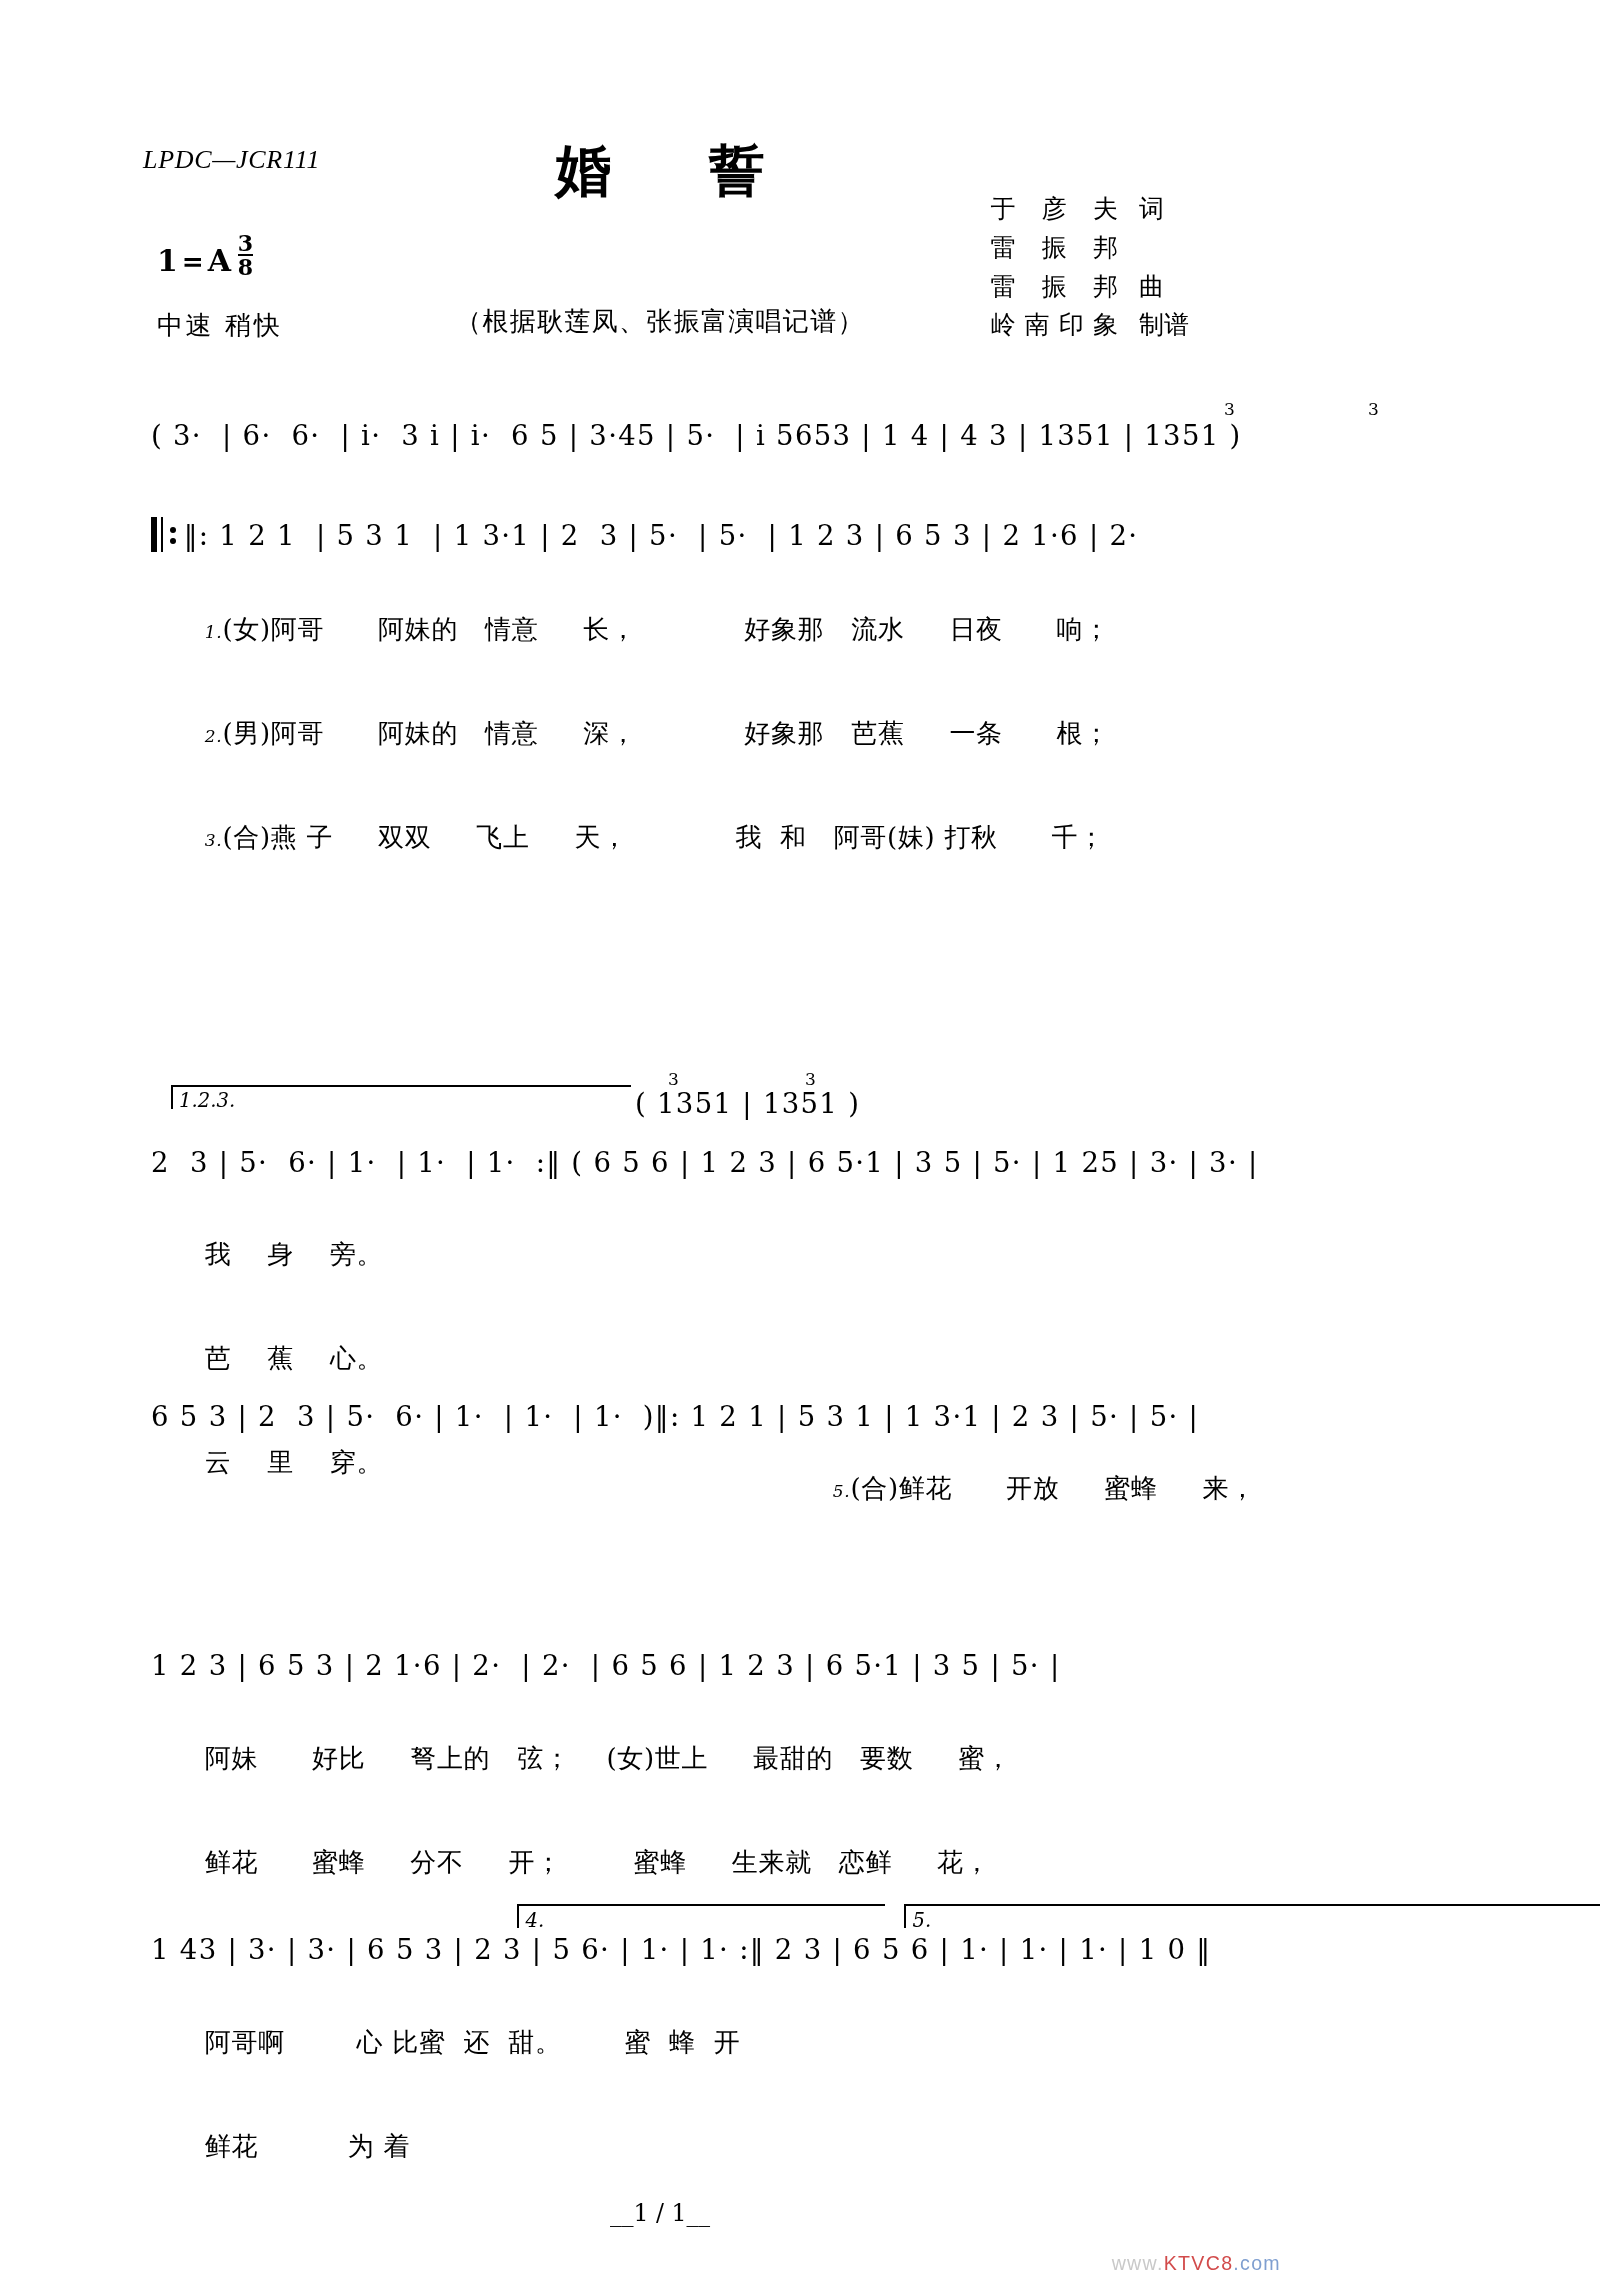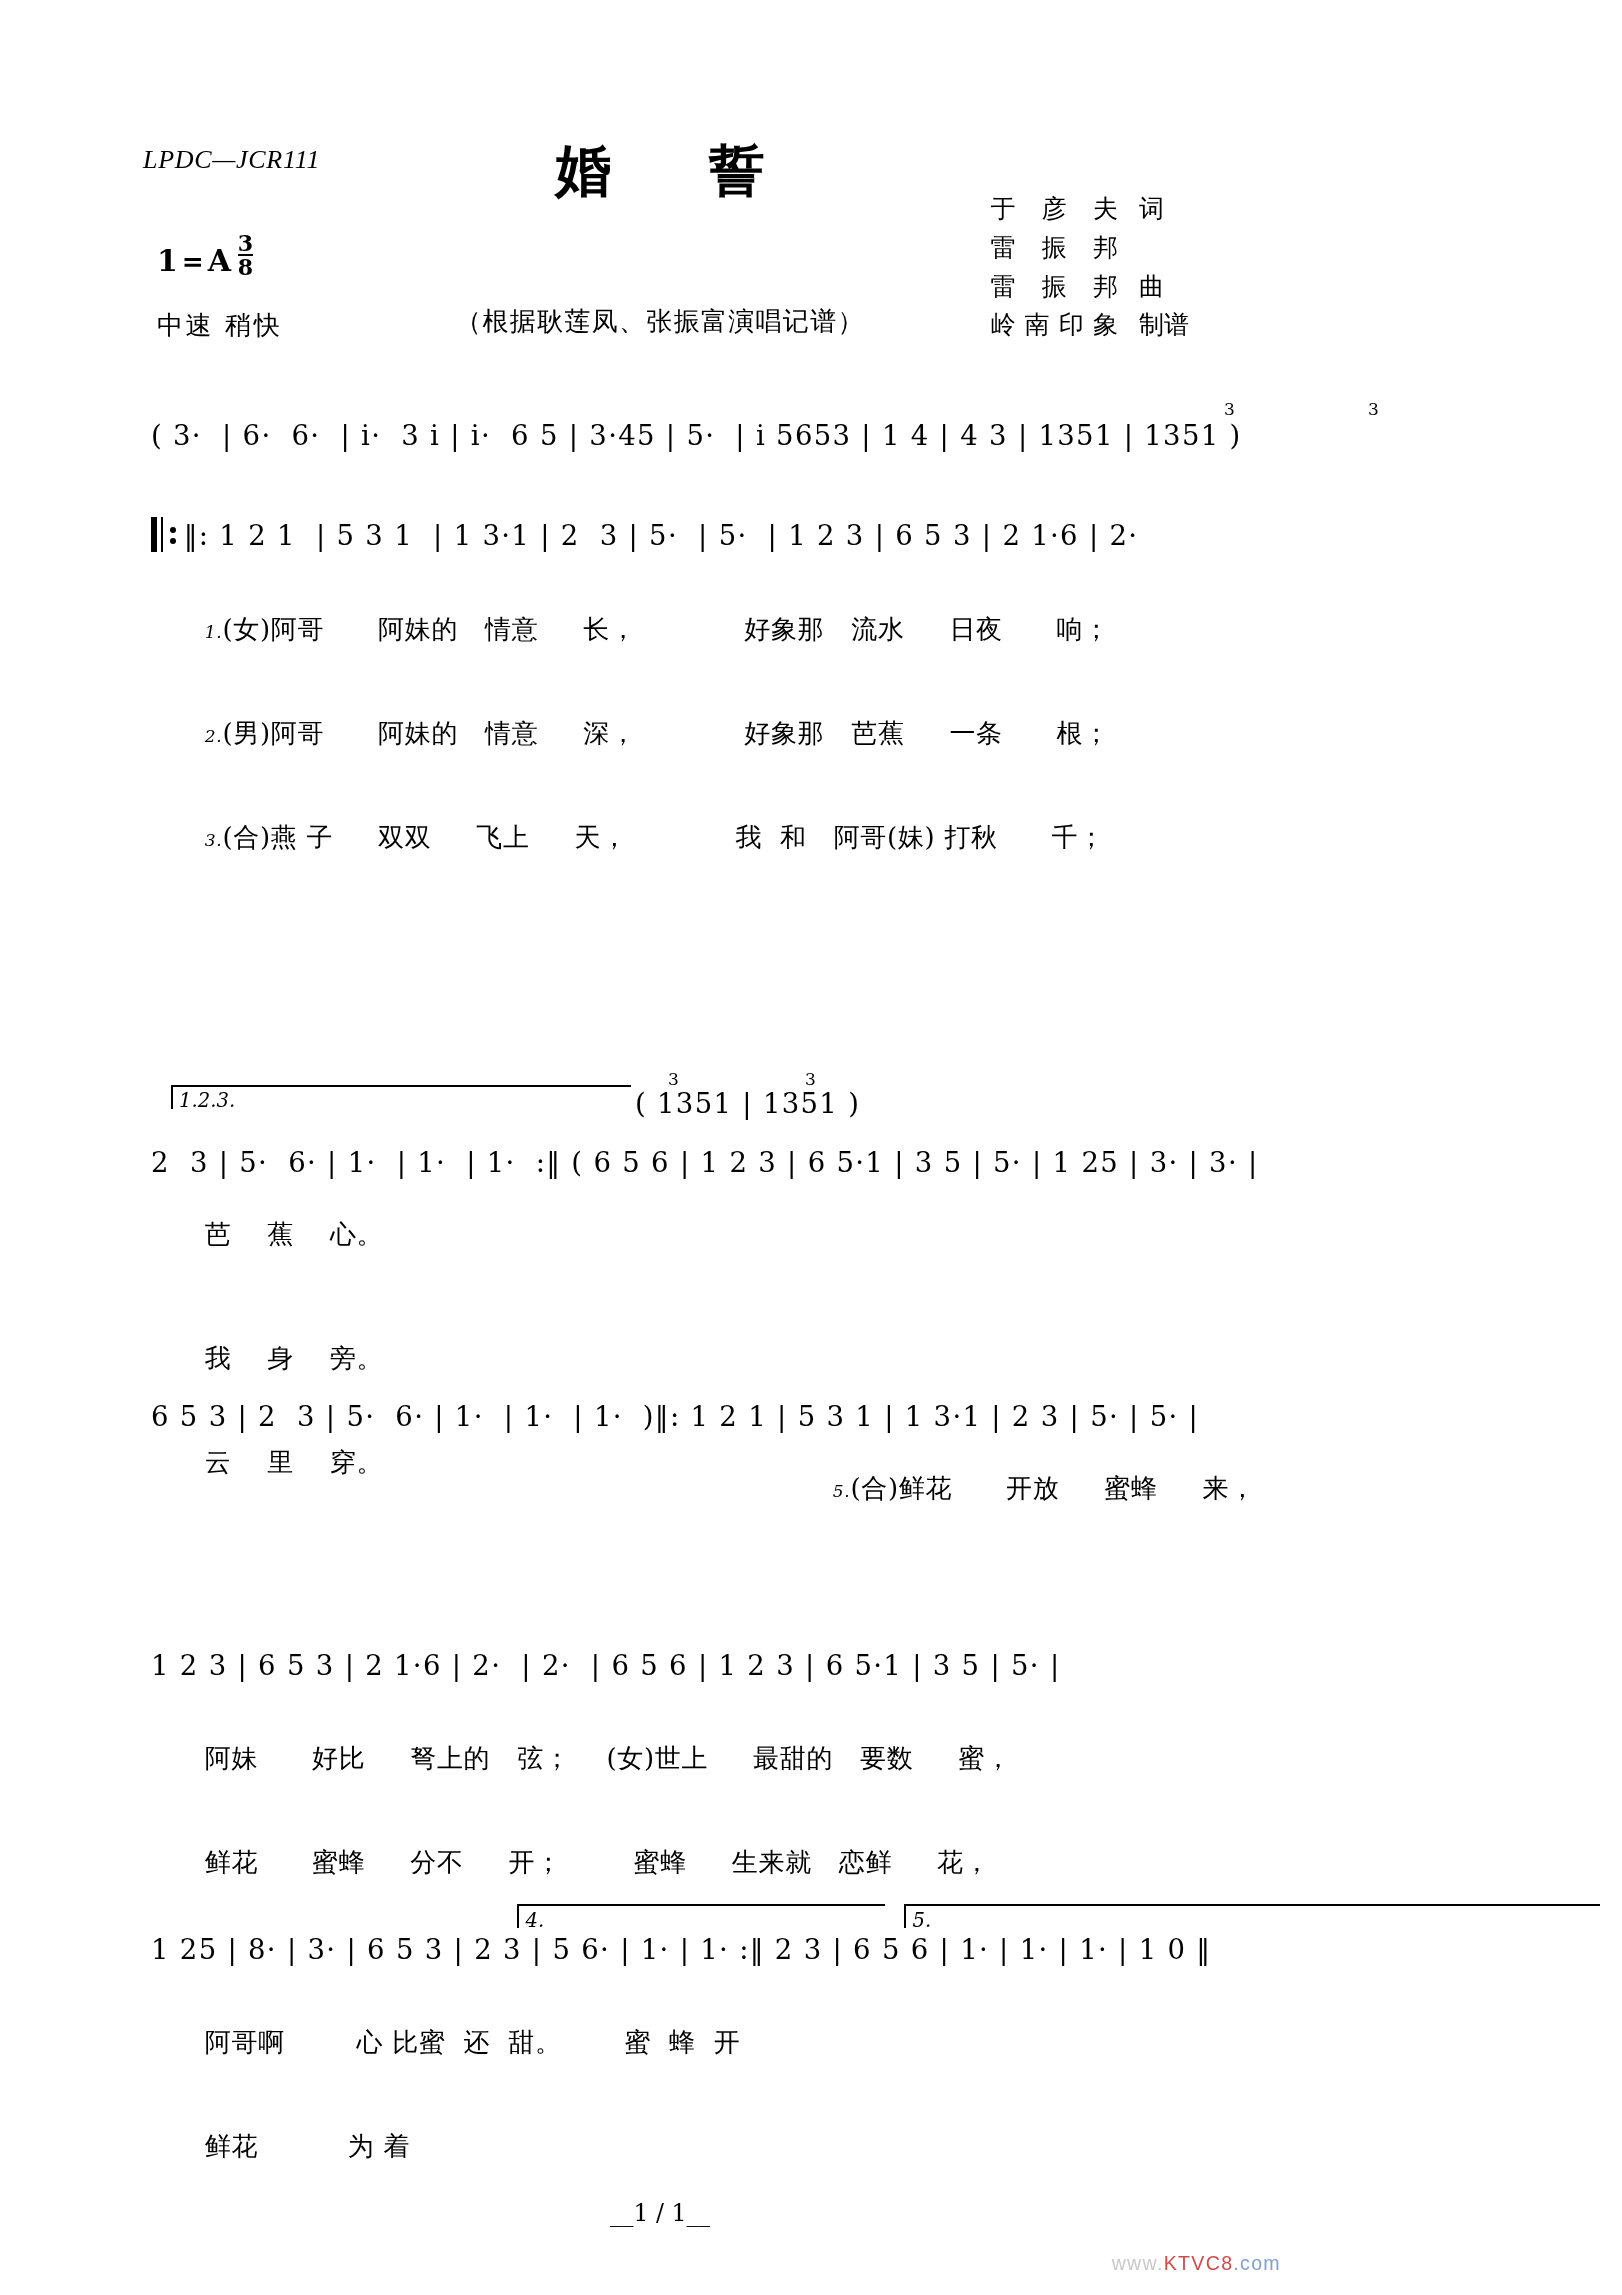--- a/index.html
+++ b/index.html
@@ -266,25 +266,25 @@
   <div class="system" style="top:1073px; left:151px; right:118px;">
     <div style="position:relative; height:79px;">
       <div class="ending" style="left:19.6px; top:11.8px; width:458px;">
         <span>1.2.3.</span>
       </div>
       <div style="position:absolute; left:484px; top:14.4px;" class="notes notes-serif">( 1351 | 1351 )</div>
       <div class="tupletmark" style="left:517px; top:-3.9px;">3</div>
       <div class="tupletmark" style="left:654px; top:-3.9px;">3</div>
     </div>
     <div class="notes notes-serif" style="margin-top:-6.5px;">2  3 | 5·  6· | 1·  | 1·  | 1·  :‖ ( 6 5 6 | 1 2 3 | 6 5·1 | 3 5 | 5· | 1 25 | 3· | 3· |</div>
-    <div class="lyricline" style="margin-top:9.2px;">
-      <span>芭    蕉    心。</span>
-    </div>
     <div class="lyricline" style="margin-top:29px;">
       <span>我    身    旁。</span>
+    </div>
+    <div class="lyricline" style="margin-top:9.2px;">
+      <span>芭    蕉    心。</span>
     </div>
     <div class="lyricline" style="margin-top:9.2px;">
       <span>云    里    穿。</span>
     </div>
   </div>
 
   <div class="system" style="top:1400px; left:151px; right:118px;">
     <div class="notes notes-serif">6 5 3 | 2  3 | 5·  6· | 1·  | 1·  | 1·  )‖: 1 2 1 | 5 3 1 | 1 3·1 | 2 3 | 5· | 5· |</div>
     <div class="lyricline" style="margin-top:9.2px; margin-left:628px;">
       <span class="smallnum">5.</span><span>(合)</span><span>鲜花      开放     蜜蜂     来，</span>
@@ -303,21 +303,21 @@
 
   <div class="system" style="top:1891px; left:151px; right:118px;">
     <div style="position:relative; height:46px;">
       <div class="ending" style="left:366px; top:13px; width:366px;">
         <span>4.</span>
       </div>
       <div class="ending" style="left:753px; top:13px; width:694px;">
         <span>5.</span>
       </div>
     </div>
-    <div class="notes notes-serif" style="margin-top:-3.9px;">1 25 | 8· | 3· | 6 5 3 | 2 3 | 5 6· | 1· | 1· :‖ 2 3 | 6 5 6 | 1· | 1· | 1· | 1 0 ‖</div>
+    <div class="notes notes-serif" style="margin-top:-3.9px;">1 43 | 3· | 3· | 6 5 3 | 2 3 | 5 6· | 1· | 1· :‖ 2 3 | 6 5 6 | 1· | 1· | 1· | 1 0 ‖</div>
     <div class="lyricline" style="margin-top:30px;">
       <span>阿哥啊        心 比蜜  还  甜。       蜜  蜂  开</span>
     </div>
     <div class="lyricline" style="margin-top:9.2px;">
       <span>鲜花          为 着</span>
     </div>
   </div>
 
   <div class="footer">__1 / 1__</div>
 

